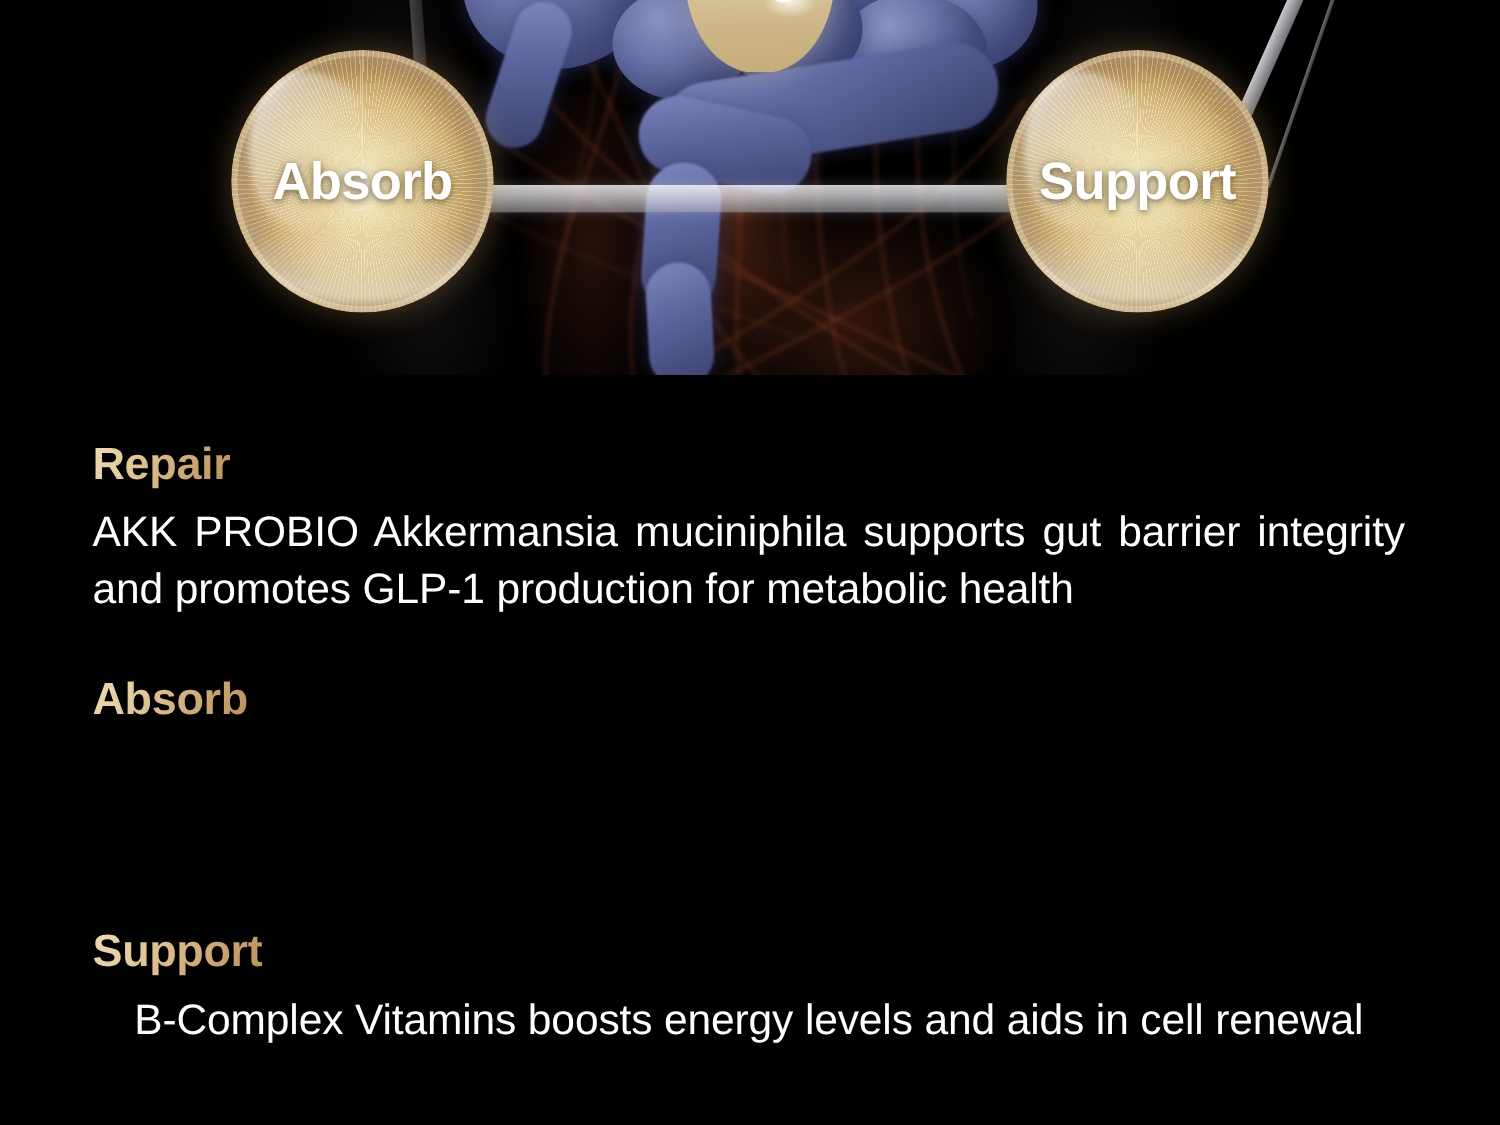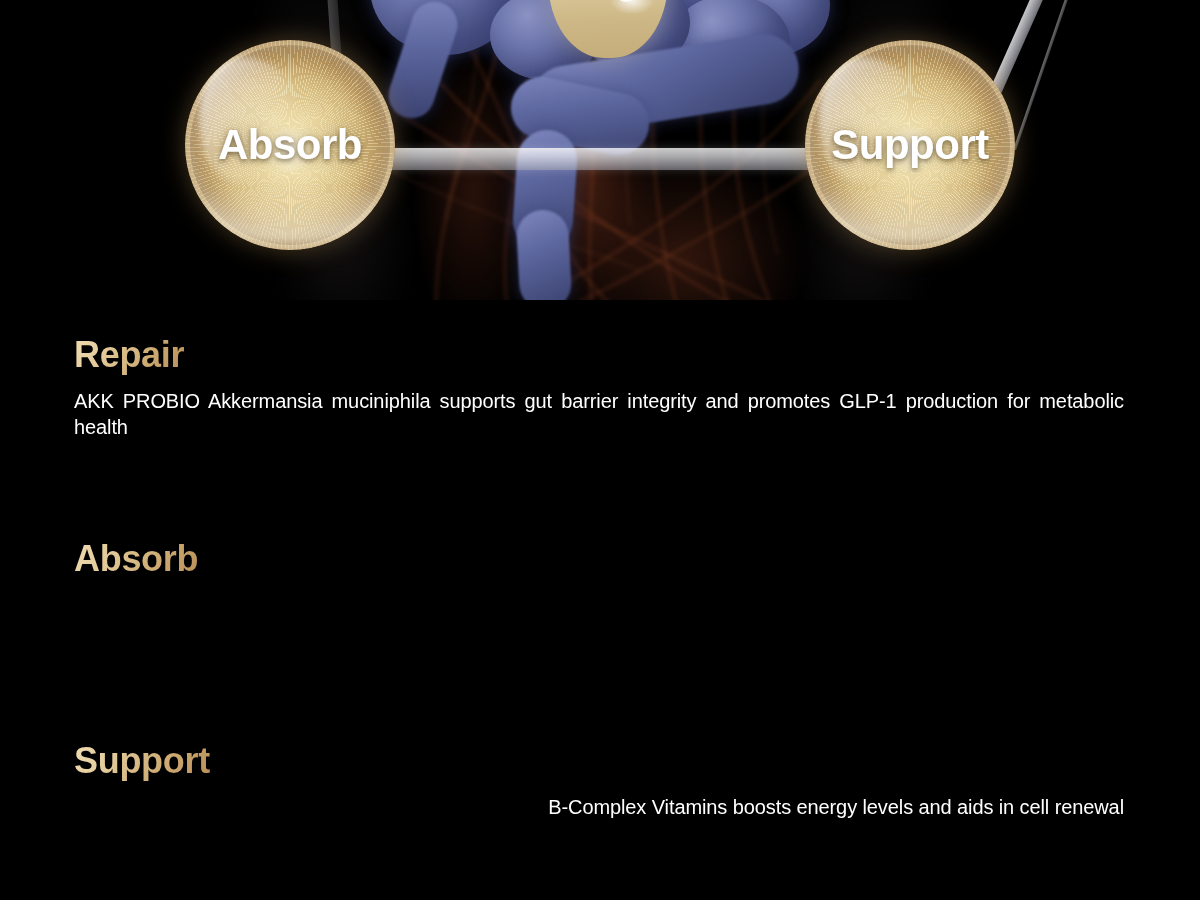--- a/index.html
+++ b/index.html
@@ -129,27 +129,27 @@
   .content { position:absolute; left:74px; top:300px; width:1050px; }
   .section { margin-bottom:0; }
   .s-heading {
     font-size:36px; font-weight:700; letter-spacing:-.3px;
     background:linear-gradient(118deg,#f0dcb2 0%,#e3cb9b 28%,#cfae76 62%,#b98f57 100%);
     -webkit-background-clip:text; background-clip:text;
     -webkit-text-fill-color:transparent; color:#cfae76;
     display:inline-block;
   }
   .s-body {
-    color:#ffffff; font-size:20px; line-height:1.32;
+    color:#ffffff; font-size:34px; line-height:1.32;
     text-align:justify; text-justify:inter-word;
     font-weight:400; letter-spacing:-.1px;
   }
-  .s-body.no-justify { text-align:right; }
-
-  #sec-repair  { position:absolute; left:0;  top:34px;  width:1050px; }
+  .s-body.no-justify { text-align:center; }
+
+  #sec-repair  { position:absolute; left:0;  top:50px;  width:1050px; }
   #sec-absorb  { position:absolute; left:0;  top:238px; width:1050px; }
   #sec-support { position:absolute; left:0;  top:440px; width:1050px; }
   .s-heading-wrap { margin-bottom:12px; }
 </style>
 </head>
 <body>
 
 <div id="page">
 
   <div class="hero">

